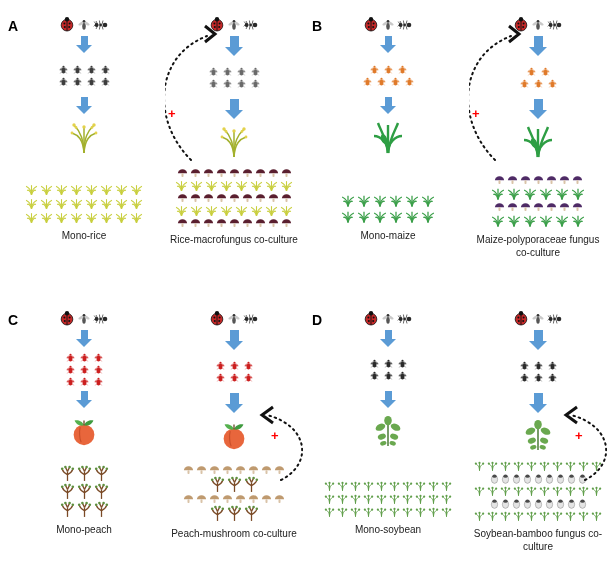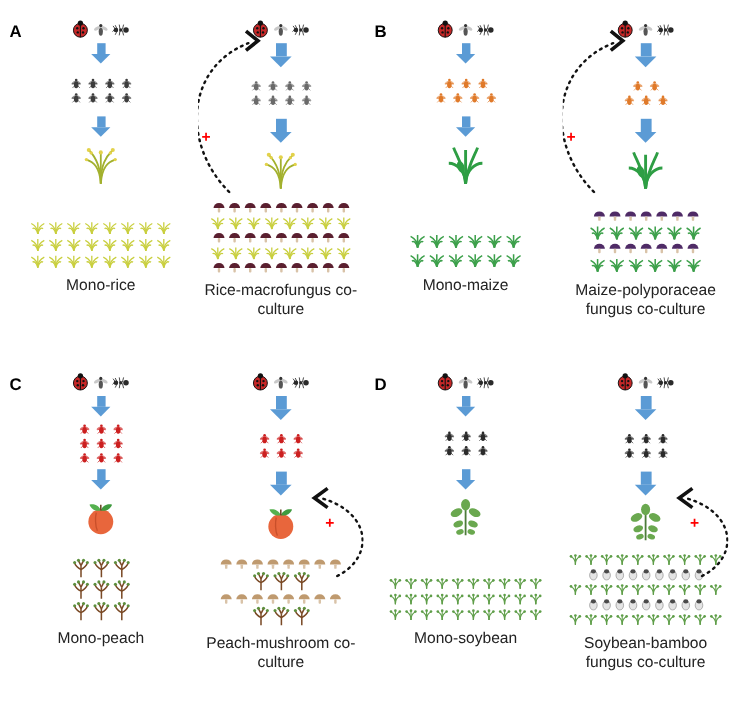--- a/index.html
+++ b/index.html
@@ -14,21 +14,21 @@
   .darr{width:7px;height:9px;position:relative;margin:4px 0 12px;}
   .darr::after{content:"";position:absolute;left:50%;top:100%;transform:translateX(-50%);width:0;height:0;
     border-left:8px solid transparent;border-right:8px solid transparent;border-top:8px solid currentColor;}
   .darr.big{width:9px;height:11px;}
   .darr.big::after{border-left-width:9px;border-right-width:9px;border-top-width:9px;}
   .pests{display:flex;flex-direction:column;gap:1px;min-height:36px;justify-content:center;}
   .pest-row{display:flex;gap:3px;justify-content:center;}
   .plant{height:38px;display:flex;align-items:center;justify-content:center;}
   .field{display:flex;flex-direction:column;gap:1px;margin-top:4px;min-height:64px;justify-content:flex-end;}
   .field-row{display:flex;gap:2px;justify-content:center;align-items:flex-end;}
-  .col-label{font-size:13px;color:#222;text-align:center;margin-top:6px;line-height:1.25;max-width:136px;}
+  .col-label{font-size:10px;color:#222;text-align:center;margin-top:6px;line-height:1.25;max-width:136px;}
   .feedback{position:absolute;top:0;left:0;width:138px;height:240px;pointer-events:none;}
 </style>
 </head>
 <body>
 
 <div id="figure">
     <div class="panel">
       <div class="panel-letter">A</div>
       <div class="cols">
         <div class="col">

